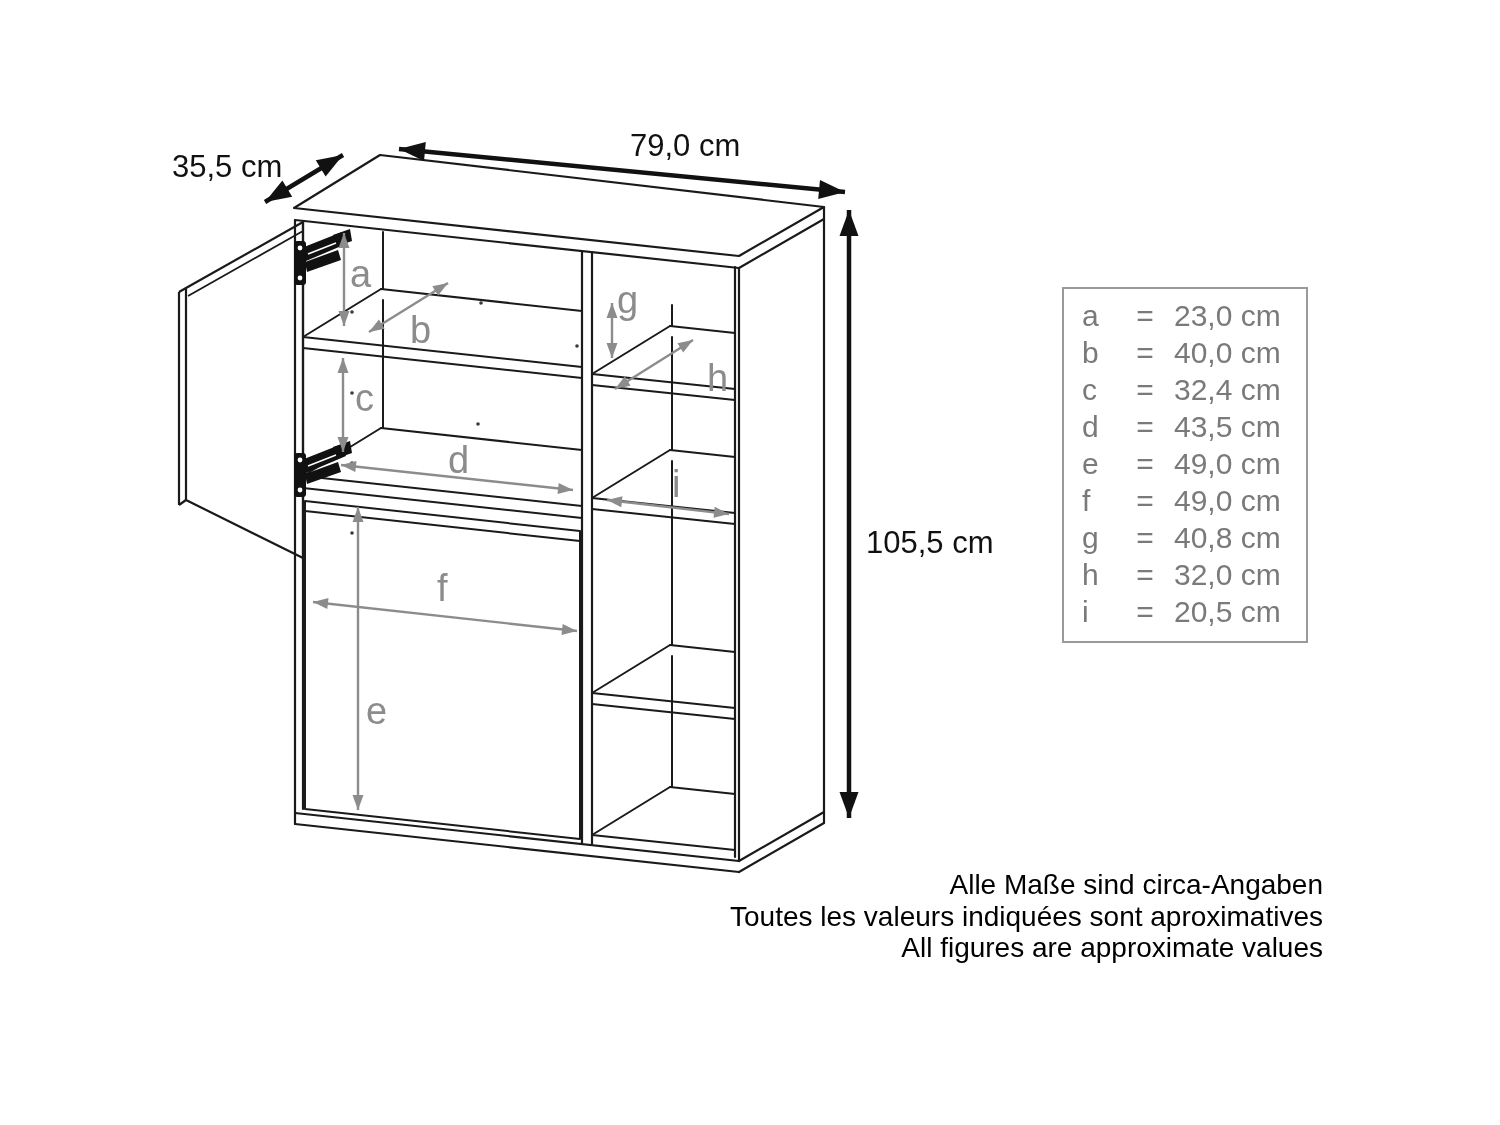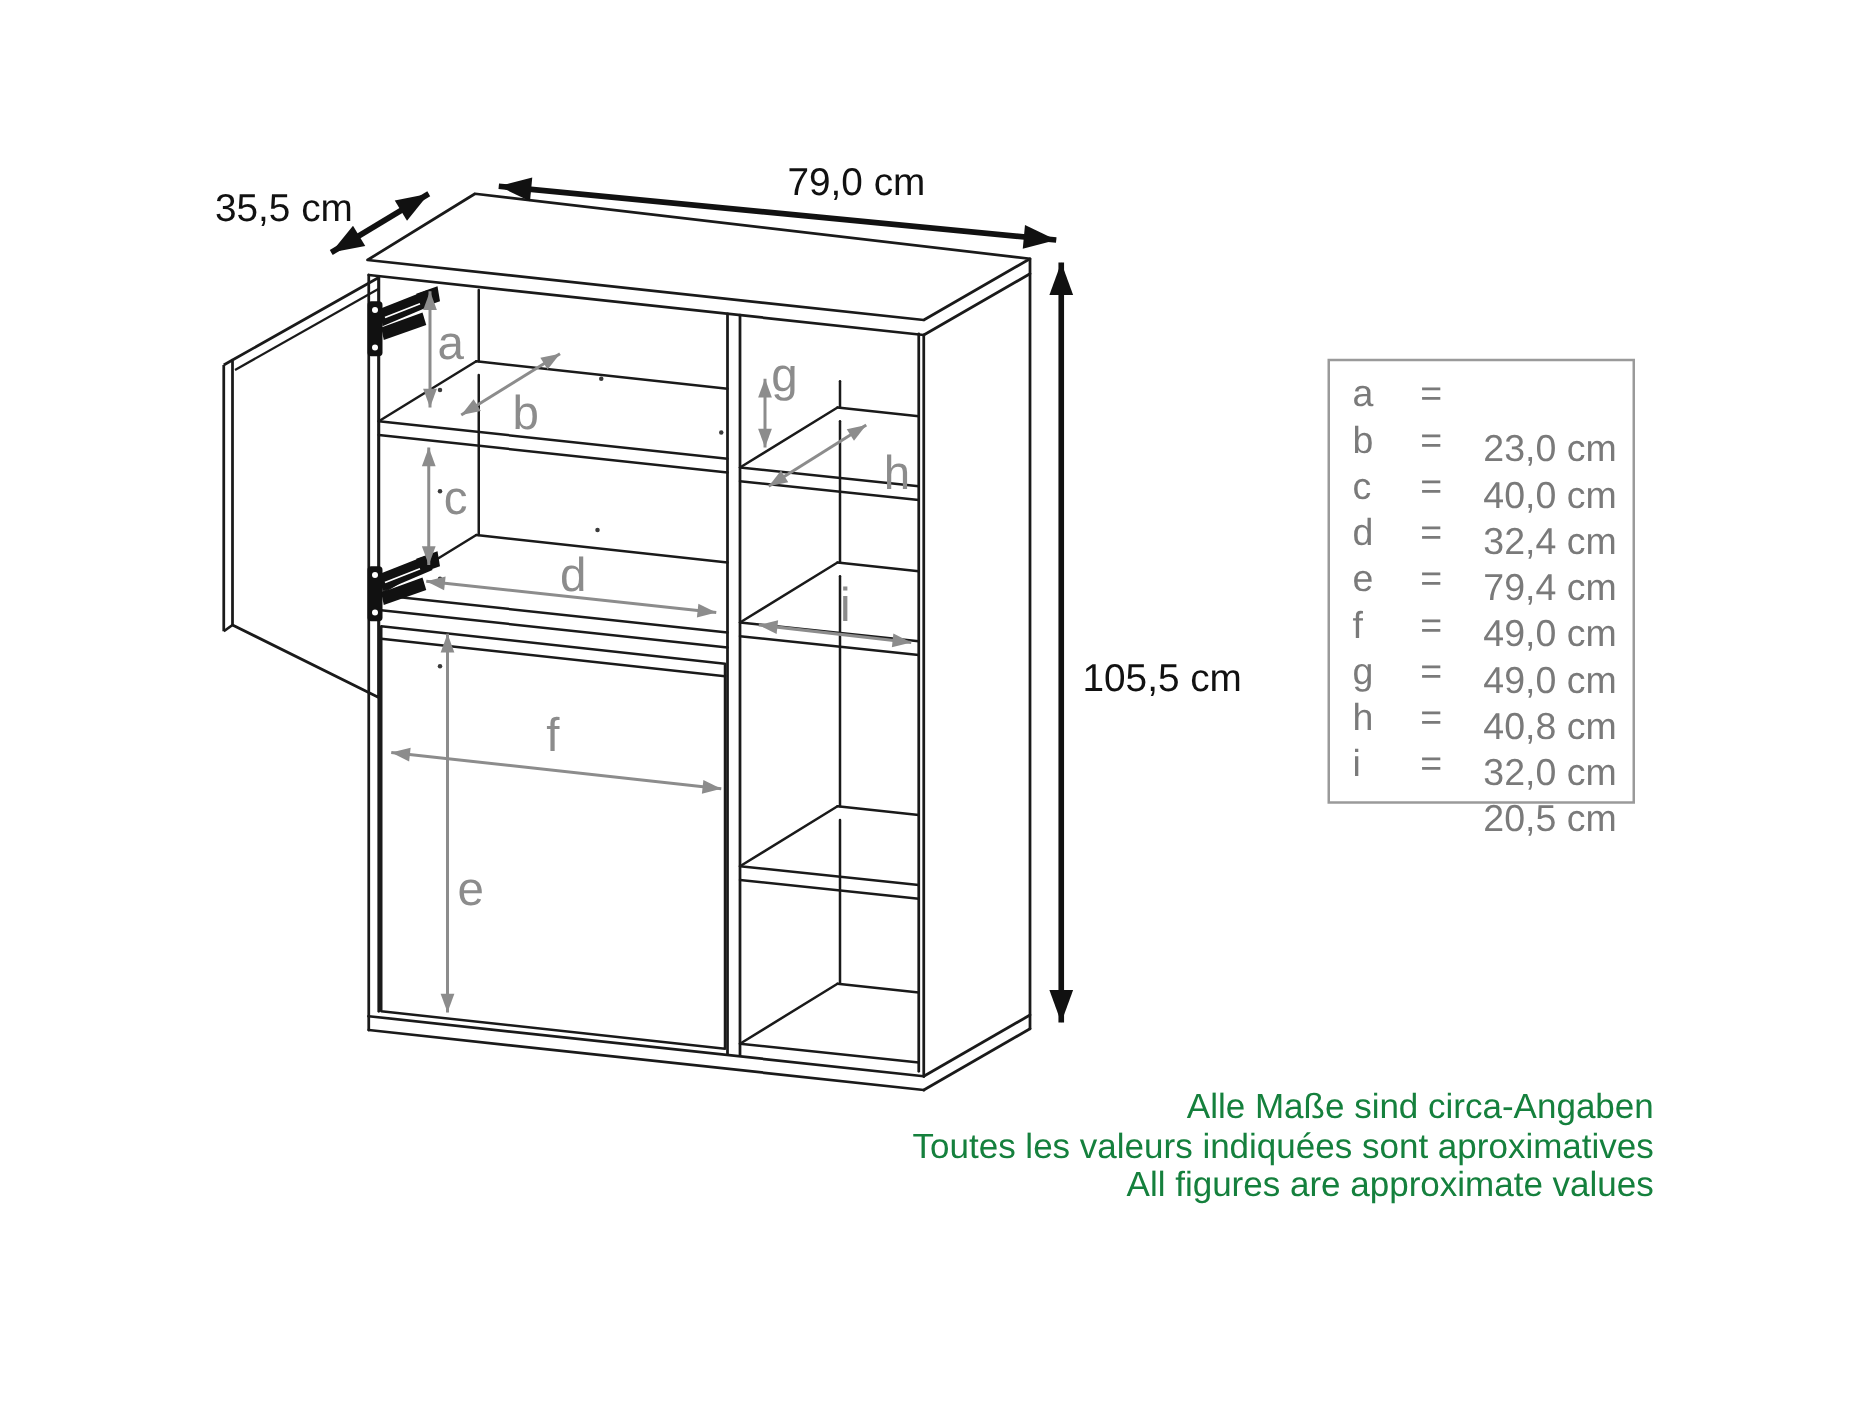--- a/index.html
+++ b/index.html
@@ -9,23 +9,23 @@
   svg text{font-family:"Liberation Sans", sans-serif;}
   .dim-label{font-size:31px;fill:#111111;}
   .part-label{font-size:38px;fill:#8c8c8c;}
   
   #legend{position:absolute;left:1062px;top:287px;width:246px;height:356px;
           border:2px solid #9a9a9a;box-sizing:border-box;background:#fff;
           padding:8px 0 0 18px;color:#7a7a7a;font-size:30px;}
   .legend-row{display:grid;grid-template-columns:40px 46px 1fr;height:37px;line-height:37px;}
   .legend-letter{text-align:left;}
   .legend-eq{text-align:center;}
-  .legend-value{text-align:center;padding-left:6px;white-space:nowrap;margin-top:44px;}
+  .legend-value{text-align:left;padding-left:6px;white-space:nowrap;}
   
-  #footnotes{position:absolute;right:177px;top:869px;text-align:right;color:#15803d;
+  #footnotes{position:absolute;right:177px;top:869px;text-align:right;color:#000000;
              font-size:28px;line-height:31.5px;white-space:nowrap;}
 </style>
 </head>
 <body>
 
 <div id="page">
 
   <svg id="drawing" width="1500" height="1125" viewBox="0 0 1500 1125">
 
     <g fill="#ffffff" stroke="#1a1a1a" stroke-width="2.2" stroke-linejoin="round">
@@ -214,21 +214,21 @@
       <span class="legend-value">40,0 cm</span>
     </div>
     <div class="legend-row">
       <span class="legend-letter">c</span>
       <span class="legend-eq">=</span>
       <span class="legend-value">32,4 cm</span>
     </div>
     <div class="legend-row">
       <span class="legend-letter">d</span>
       <span class="legend-eq">=</span>
-      <span class="legend-value">79,4 cm</span>
+      <span class="legend-value">43,5 cm</span>
     </div>
     <div class="legend-row">
       <span class="legend-letter">e</span>
       <span class="legend-eq">=</span>
       <span class="legend-value">49,0 cm</span>
     </div>
     <div class="legend-row">
       <span class="legend-letter">f</span>
       <span class="legend-eq">=</span>
       <span class="legend-value">49,0 cm</span>

